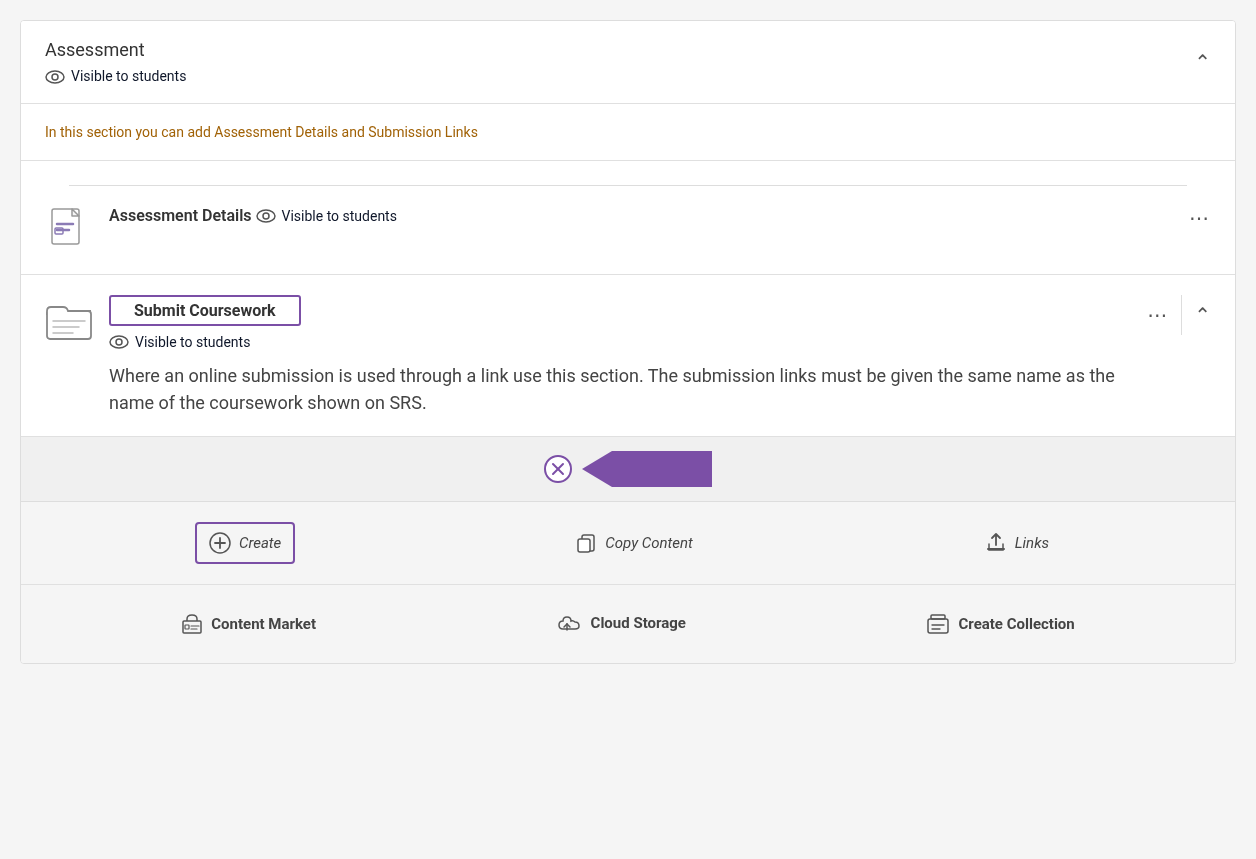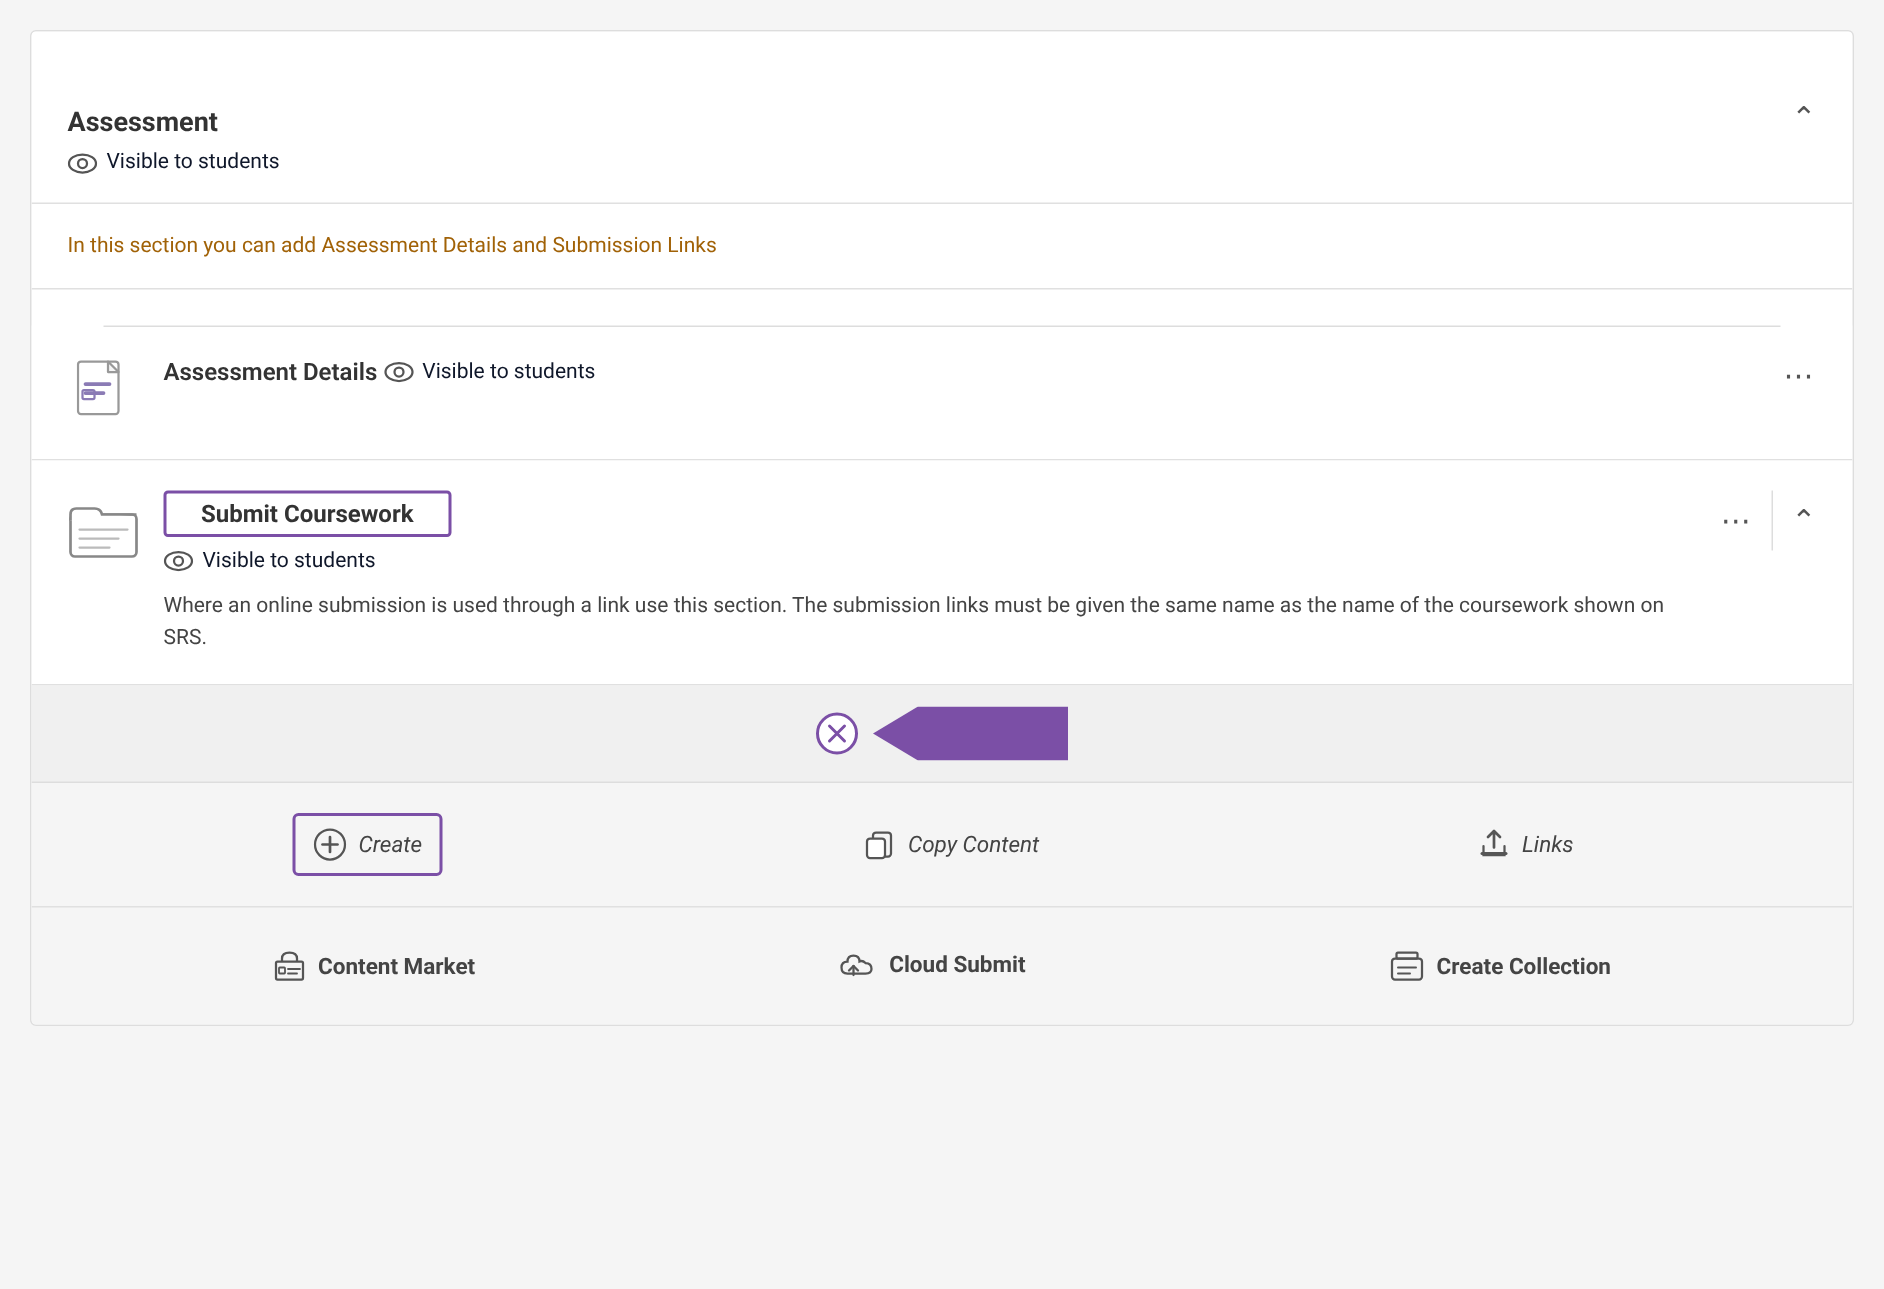--- a/index.html
+++ b/index.html
@@ -29,23 +29,22 @@
       align-items: center;
       border-bottom: 1px solid #e0e0e0;
     }
     .section-header-left {
       display: flex;
       flex-direction: column;
       gap: 6px;
     }
     .section-title {
       font-size: 18px;
-      font-weight: 700;
+      font-weight: 400;
       color: #333;
-      margin-top: 32px;
     }
     .visible-label {
       display: flex;
       align-items: center;
       gap: 6px;
       color: #0f172a;
       font-size: 14px;
     }
     .eye-icon {
       color: #555;
@@ -141,21 +140,21 @@
       border-radius: 3px;
       display: inline-block;
     }
     .submit-item-title {
       font-size: 16px;
       font-weight: 700;
       color: #333;
     }
     .submit-item-description {
       margin-top: 12px;
-      font-size: 14px;
+      font-size: 18px;
       color: #444;
       line-height: 1.5;
     }
     .submit-item-actions {
       display: flex;
       align-items: center;
       gap: 0;
       margin-left: auto;
     }
     .vertical-divider {
@@ -385,21 +384,21 @@
         <span>Content Market</span>
       </div>
 
       <div class="toolbar-item">
         <svg width="26" height="20" viewBox="0 0 26 20" fill="none" xmlns="http://www.w3.org/2000/svg">
           <path d="M6 16 Q2 16 2 12 Q2 8 6 8 Q6 4 10 4 Q14 4 14 8 Q16 7 18 9 Q22 9 22 13 Q22 16 18 16 Z" stroke="#555" stroke-width="1.5" fill="none"></path>
           <line x1="10" y1="11" x2="10" y2="17" stroke="#555" stroke-width="1.5" stroke-linecap="round"></line>
           <line x1="7" y1="14" x2="10" y2="11" stroke="#555" stroke-width="1.5" stroke-linecap="round"></line>
           <line x1="13" y1="14" x2="10" y2="11" stroke="#555" stroke-width="1.5" stroke-linecap="round"></line>
         </svg>
-        <span>Cloud Submit</span>
+        <span>Cloud Storage</span>
       </div>
 
       <div class="toolbar-item">
         <svg width="24" height="22" viewBox="0 0 24 22" fill="none" xmlns="http://www.w3.org/2000/svg">
           <rect x="2" y="6" width="20" height="14" rx="2" stroke="#555" stroke-width="1.5" fill="none"></rect>
           <rect x="5" y="2" width="14" height="4" rx="1" stroke="#555" stroke-width="1.5" fill="none"></rect>
           <line x1="6" y1="12" x2="18" y2="12" stroke="#555" stroke-width="1.3" stroke-linecap="round"></line>
           <line x1="6" y1="16" x2="14" y2="16" stroke="#555" stroke-width="1.3" stroke-linecap="round"></line>
         </svg>
         <span>Create Collection</span>

